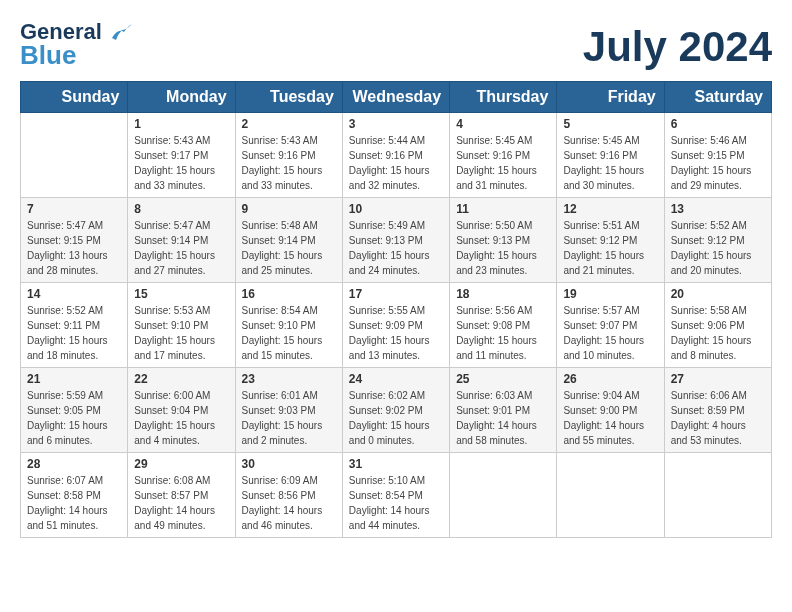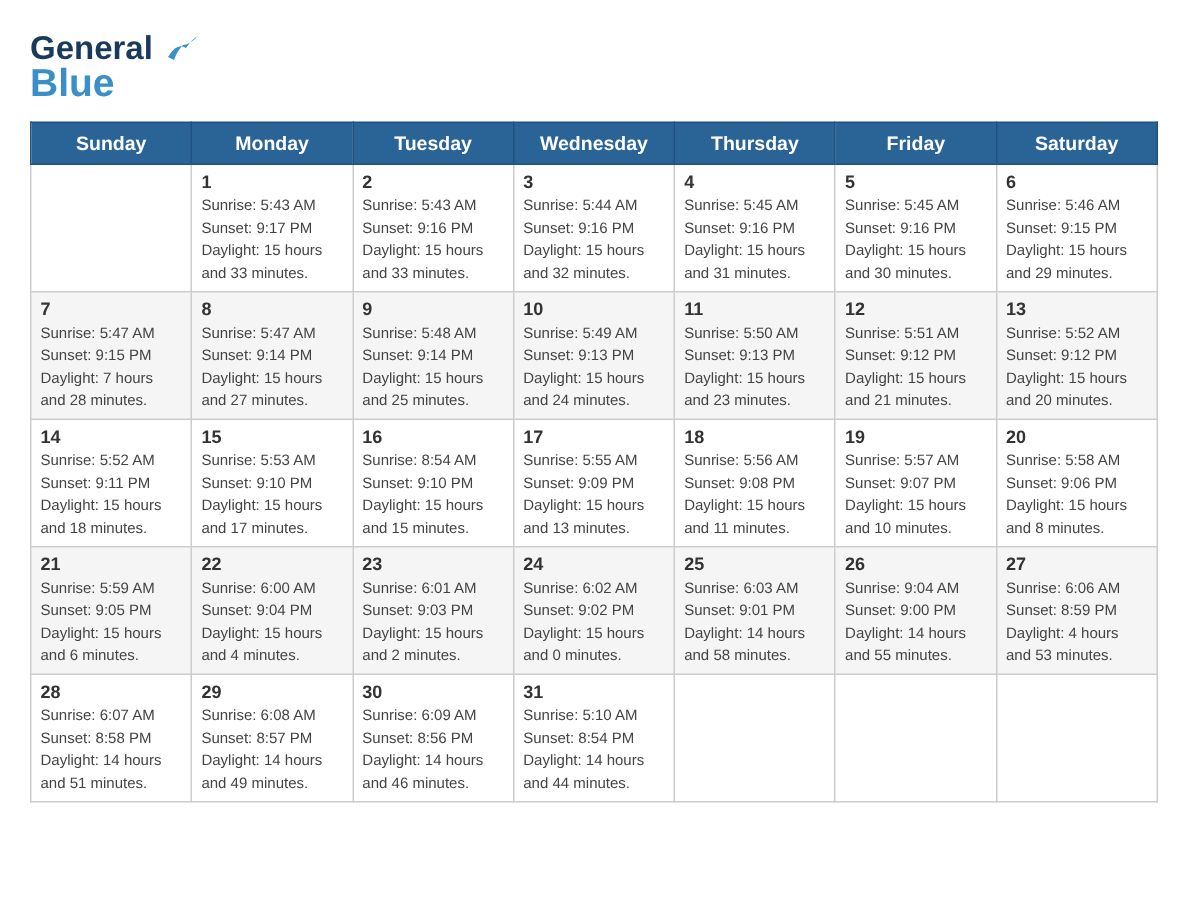--- a/index.html
+++ b/index.html
@@ -34,23 +34,23 @@
       color: #1a3a5c;
     }
     .calendar {
       width: 100%;
       border-collapse: collapse;
       border: 1px solid #ccc;
     }
     .calendar th {
       background: #2a6496;
       color: #fff;
-      text-align: center;
+      text-align: right;
       padding: 6px 8px;
-      font-size: 13px;
+      font-size: 16px;
       border: 1px solid #1e5280;
     }
     .calendar td {
       vertical-align: top;
       border: 1px solid #ccc;
       padding: 4px 6px;
       width: 107px;
       min-height: 80px;
       font-size: 10.5px;
       color: #333;
@@ -84,20 +84,21 @@
       <div style="font-size:22px; font-weight:bold; line-height:1.1;">
         <span style="color:#1a3a5c;">General</span>
         <svg width="22" height="18" viewBox="0 0 22 18" style="display:inline-block; vertical-align:middle; margin-left:2px;">
           <path d="M2 14 Q8 4 14 8 Q18 2 22 0 Q16 6 12 6 Q8 10 6 16Z" fill="#3a8fc8"></path>
         </svg>
       </div>
     </div>
     <div style="font-size:26px; font-weight:bold; color:#3a8fc8; margin-top:-4px;">Blue</div>
   </div>
   <div class="title-section">
+    <div class="month-title">July 2024</div>
   </div>
 </div>
 
 <table class="calendar">
   <thead>
     <tr>
     <th>Sunday</th>
         <th>Monday</th>
         <th>Tuesday</th>
         <th>Wednesday</th>
@@ -157,21 +158,21 @@
           <span>Daylight: 15 hours and 29 minutes.</span>
         </div>
       </td>
       </tr>
       <tr>
         <td>
         <span class="day-number">7</span>
         <div class="day-info">
           <span>Sunrise: 5:47 AM</span><br>
           <span>Sunset: 9:15 PM</span><br>
-          <span>Daylight: 7 hours and 28 minutes.</span>
+          <span>Daylight: 13 hours and 28 minutes.</span>
         </div>
       </td>
         <td>
         <span class="day-number">8</span>
         <div class="day-info">
           <span>Sunrise: 5:47 AM</span><br>
           <span>Sunset: 9:14 PM</span><br>
           <span>Daylight: 15 hours and 27 minutes.</span>
         </div>
       </td>

